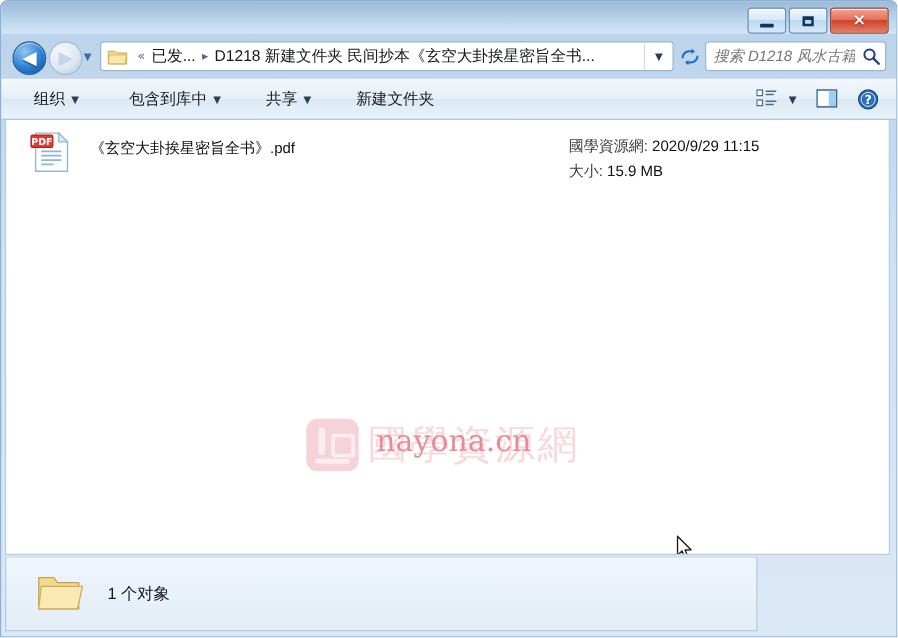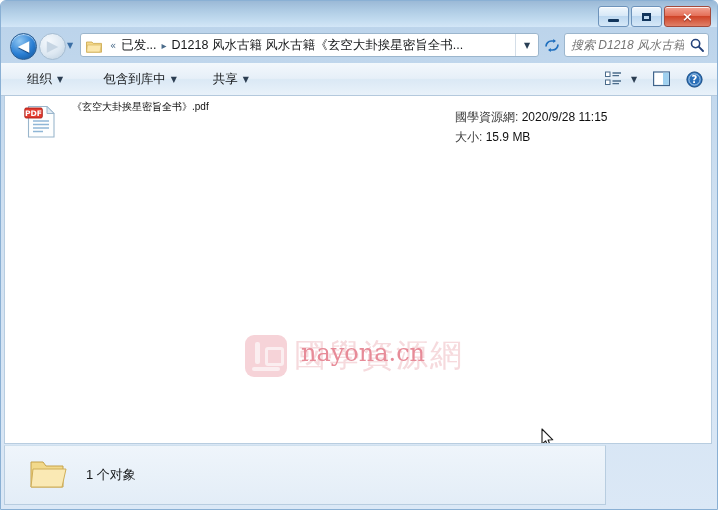--- a/index.html
+++ b/index.html
@@ -311,22 +311,22 @@
     align-items: flex-start;
   }
   .file-icon-wrap {
     width: 42px;
     margin-left: 19px;
     margin-top: 6px;
     flex: 0 0 auto;
   }
   .file-name {
     margin-left: 6px;
-    margin-top: 2px;
-    font-size: 10px;
+    margin-top: 12px;
+    font-size: 12px;
     color: #101010;
     flex: 0 0 auto;
   }
   .file-meta {
     position: absolute;
     left: 450px;
     top: 11px;
     font-size: 12px;
     color: #222;
     line-height: 20px;
@@ -470,21 +470,21 @@
       <div class="addr-folder-icon">
         <svg width="16" height="13" viewBox="0 0 16 13">
           <path d="M0.5,2 L6,2 L7.2,3.4 L15.5,3.4 L15.5,12.2 L0.5,12.2 Z" fill="#f6d98a" stroke="#c9a449" stroke-width="0.8"></path>
           <path d="M1.4,5 L15.2,5 L14,12 L0.6,12 Z" fill="#fbe7ad" stroke="#d0ae55" stroke-width="0.6"></path>
         </svg>
       </div>
       <div class="crumbs">
         <span class="crumb-chev">«</span>
         <span class="crumb-text">已发...</span>
         <span class="crumb-chev">▸</span>
-        <span class="crumb-text">D1218 风水古籍 风水古籍《玄空大卦挨星密旨全书...</span>
+        <span class="crumb-text">D1218 新建文件夹 民间抄本《玄空大卦挨星密旨全书...</span>
       </div>
       <div class="addr-dd">
         <span>▼</span>
       </div>
     </div>
 
     <div class="refresh-btn">
       <svg width="16" height="15" viewBox="0 0 16 15">
         <path d="M2,8.5 C2,5.4 4.4,3 7.4,3 L11,3" fill="none" stroke="#1f6fbe" stroke-width="1.7"></path>
         <path d="M9.2,0.9 L12,3 L9.2,5.1 Z" fill="#1f6fbe"></path>
@@ -518,20 +518,23 @@
       <span class="caret">▼</span>
     </div>
     <div style="width:18px"></div>
 
     <div class="tb-item">
       <span>共享</span>
       <span class="caret">▼</span>
     </div>
     <div style="width:18px"></div>
 
+    <div class="tb-item">
+      <span>新建文件夹</span>
+    </div>
 
     <div class="tb-spacer"></div>
 
     <div class="tb-icon">
       <svg width="17" height="16" viewBox="0 0 17 16">
         <rect x="0.5" y="1" width="4.5" height="4.5" fill="#ffffff" stroke="#4a6b8a" stroke-width="1"></rect>
         <rect x="0.5" y="9" width="4.5" height="4.5" fill="#ffffff" stroke="#4a6b8a" stroke-width="1"></rect>
         <line x1="7.5" y1="2" x2="16" y2="2" stroke="#4a6b8a" stroke-width="1.3"></line>
         <line x1="7.5" y1="4.6" x2="14" y2="4.6" stroke="#4a6b8a" stroke-width="1.3"></line>
         <line x1="7.5" y1="10" x2="16" y2="10" stroke="#4a6b8a" stroke-width="1.3"></line>
@@ -574,21 +577,21 @@
           <rect x="0.8" y="4" width="17.5" height="10" rx="1.4" fill="#e23a2e" stroke="#a81e16" stroke-width="0.9"></rect>
           <text x="9.5" y="12" font-size="7.6" font-weight="bold" fill="#ffffff" text-anchor="middle" font-family="DejaVu Sans, sans-serif">PDF</text>
         </svg>
       </div>
       <div class="file-name">《玄空大卦挨星密旨全书》.pdf</div>
     </div>
 
     <div class="file-meta">
       <div>
         <span class="meta-label">國學資源網:</span>
-        <span class="meta-value">2020/9/28 11:15</span>
+        <span class="meta-value">2020/9/29 11:15</span>
       </div>
       <div>
         <span class="meta-label">大小:</span>
         <span class="meta-value">15.9 MB</span>
       </div>
     </div>
 
     <div class="watermark">
       <div class="wm-logo">
         <div class="wm-logo-base"></div>

